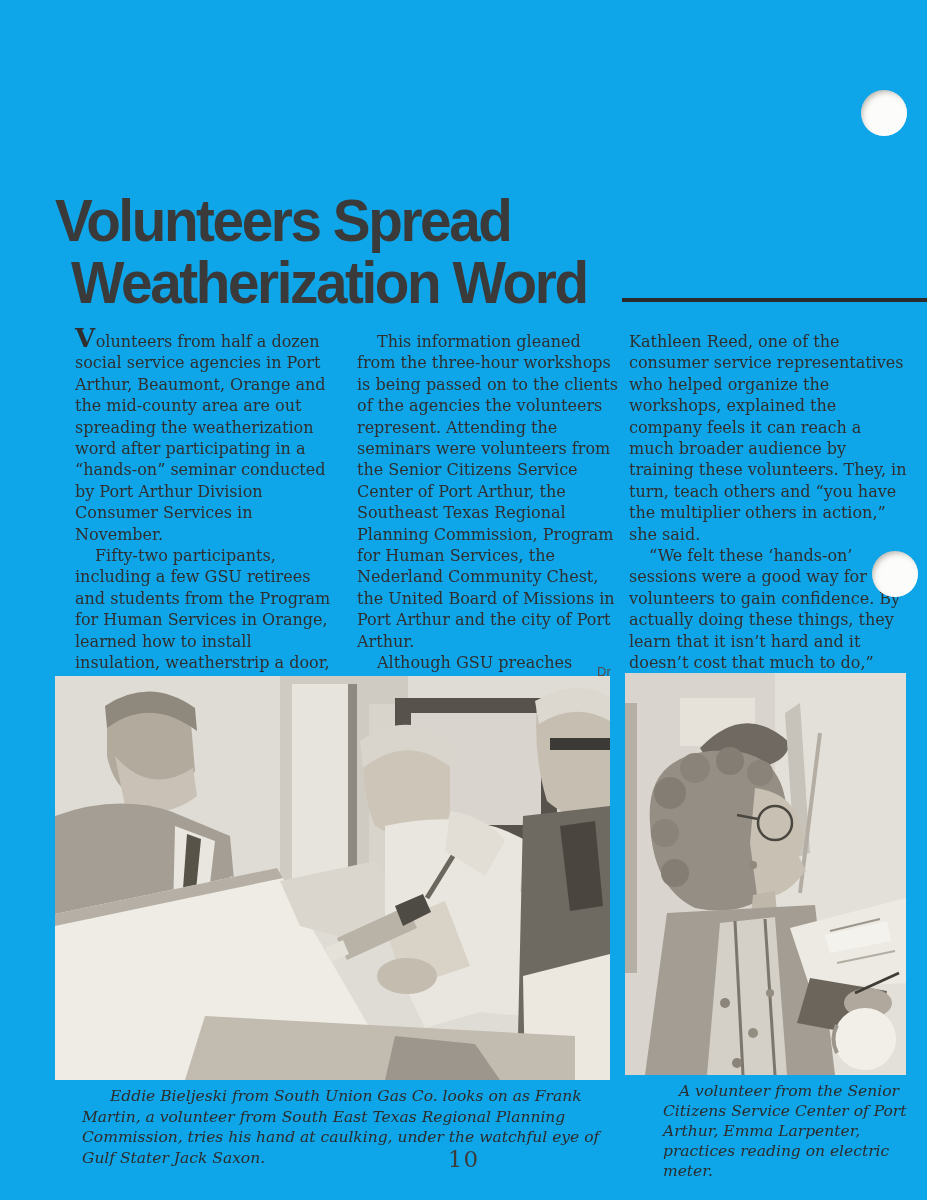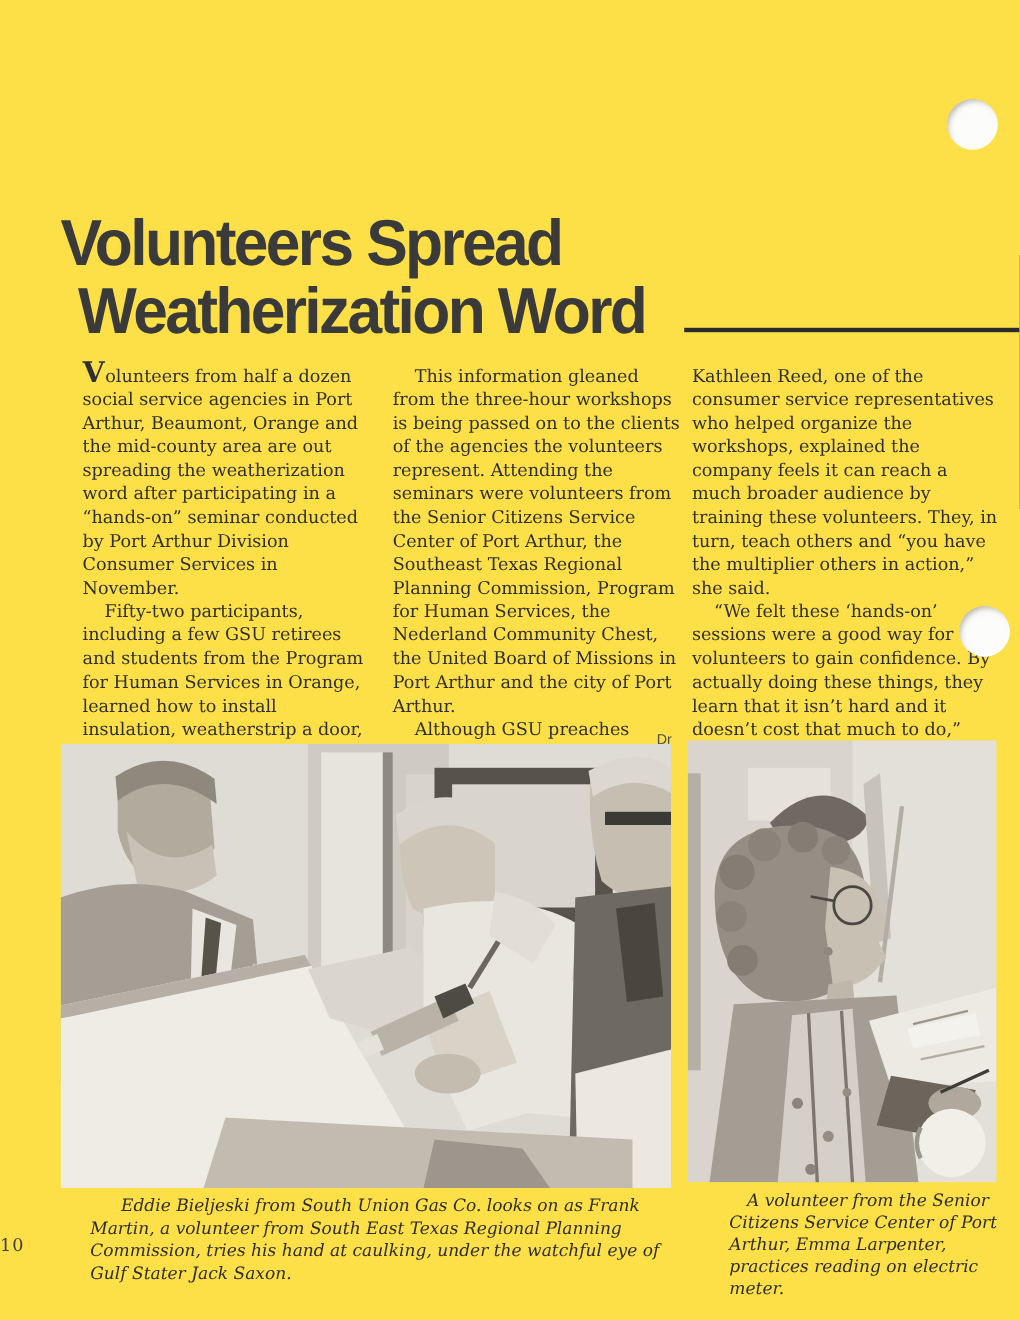--- a/index.html
+++ b/index.html
@@ -1,19 +1,19 @@
 <!DOCTYPE html>
 <html><head>
 <meta charset="utf-8">
 <style>
   html,body{margin:0;padding:0;background:#888;}
   .page{
     position:relative;
     width:927px;height:1200px;
-    background:#fde047;
+    background:#0ea5e9;
     overflow:hidden;
     font-family:"DejaVu Serif","Liberation Serif",serif;
     color:#2f2f2f;
   }
 
   
   .headline{position:absolute;left:55px;top:190px;width:872px;}
   .hl-line{
     font-family:"Liberation Sans","DejaVu Sans",sans-serif;
     font-weight:bold;
@@ -66,23 +66,23 @@
     font-style:italic;
     font-size:15.5px;
     color:#2c2c2c;
     margin-left:22px;
   }
   .caption-left{left:60px;top:1086px;width:540px;line-height:20.5px;text-indent:28px;}
   .caption-right{left:641px;top:1081px;width:268px;line-height:20px;text-indent:16px;}
 
   
   .page-number{
-    position:absolute;left:0;top:1122px;width:100%;
-    text-align:left;
-    font-size:16px;letter-spacing:1px;color:#3c3c3c;
+    position:absolute;left:0;top:1146px;width:100%;
+    text-align:center;
+    font-size:23px;letter-spacing:1px;color:#3c3c3c;
   }
 
   
   .punch{
     position:absolute;width:46px;height:46px;border-radius:50%;
     background:#fcfcfa;
     box-shadow:inset 3px 4px 6px -3px rgba(105,100,85,0.55),
                inset -2px -3px 4px -2px rgba(255,255,255,1);
   }
   .punch1{left:861px;top:90px;}

